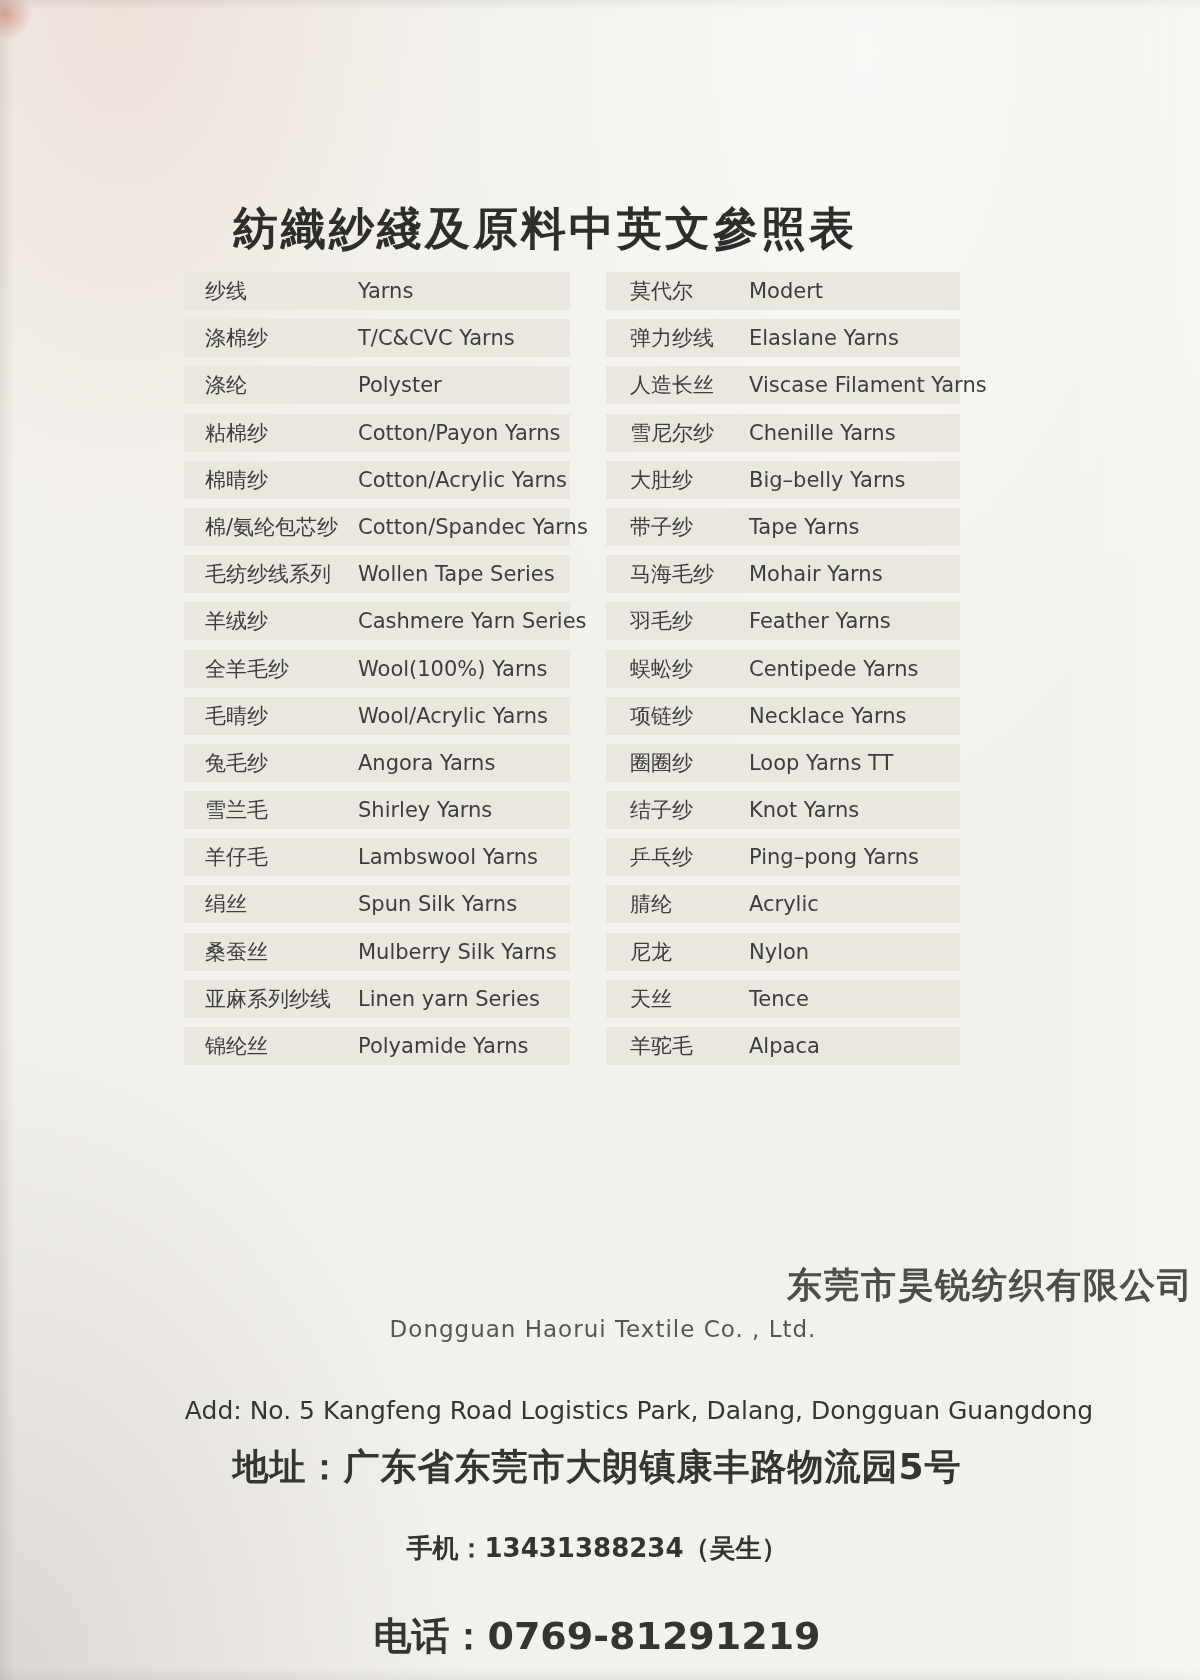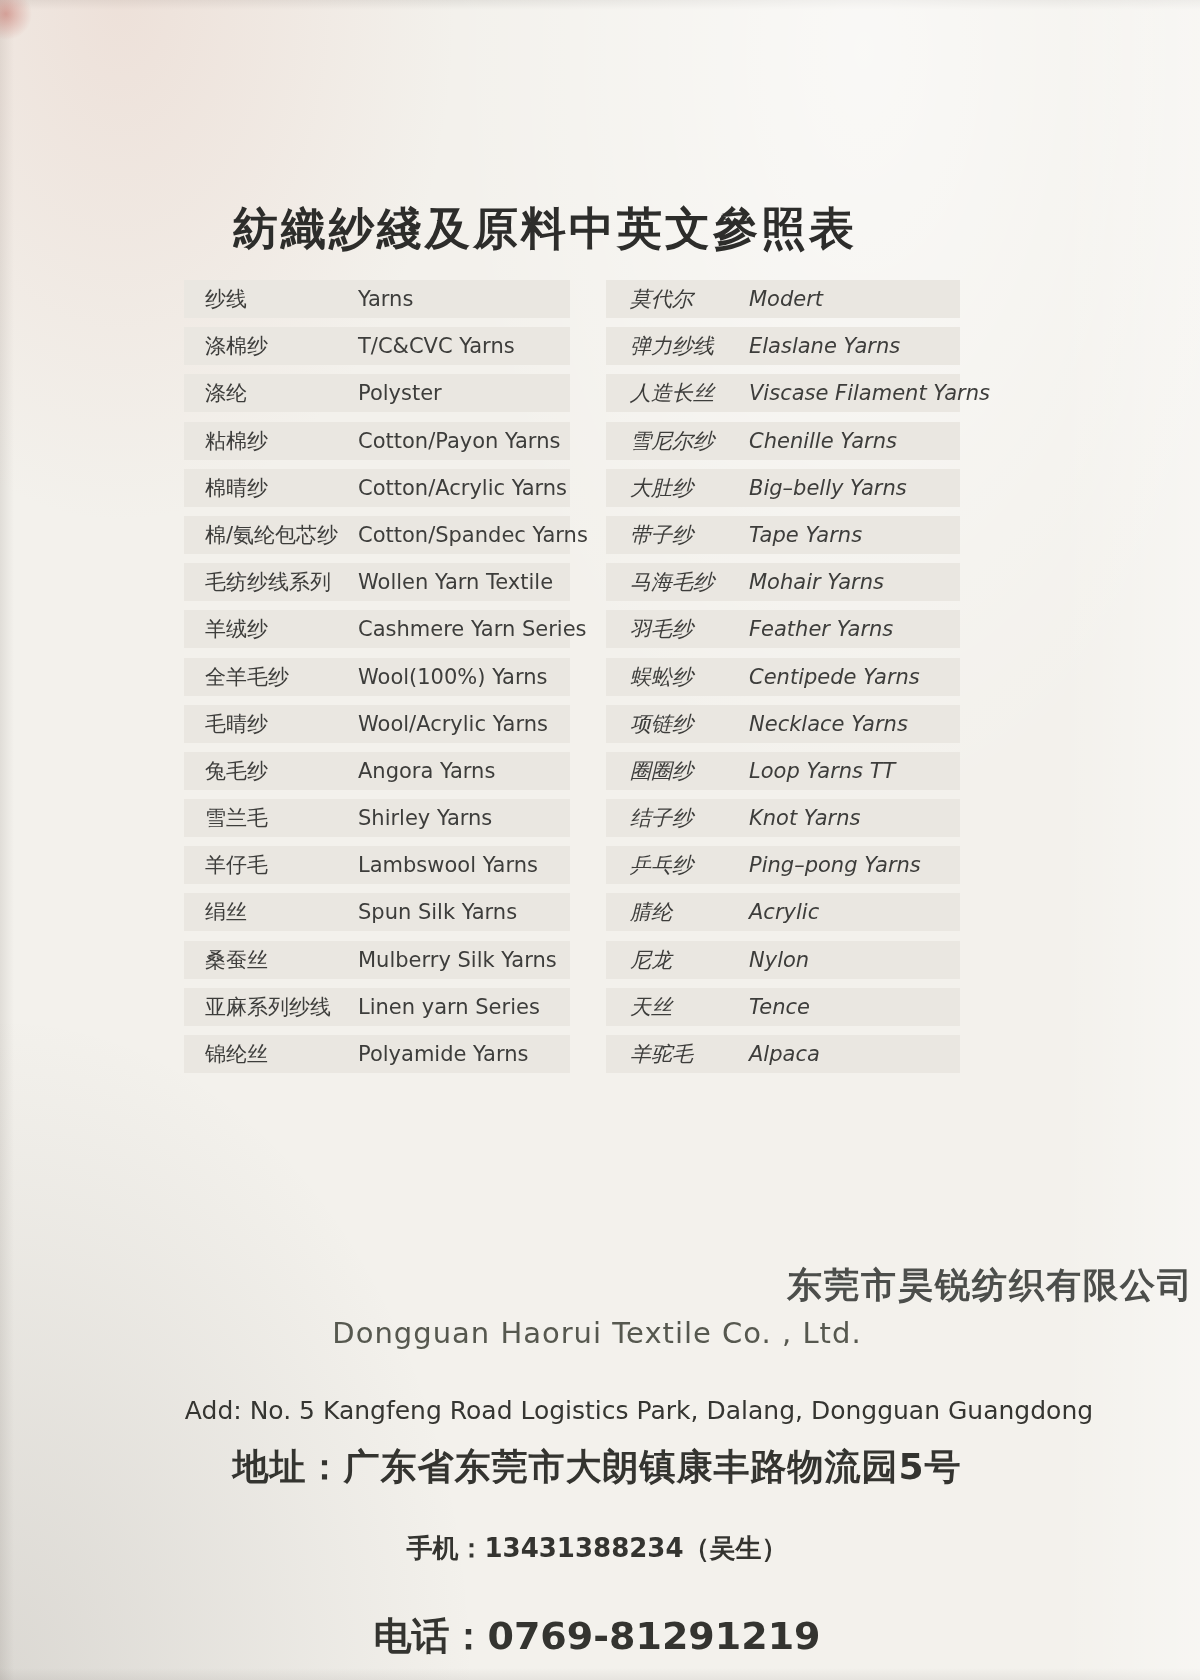--- a/index.html
+++ b/index.html
@@ -28,38 +28,38 @@
       linear-gradient(to top, rgba(80,75,70,0.08), rgba(80,75,70,0) 12px),
       var(--page-bg);
   }
   .title{
     position:absolute;top:199px;left:0;width:1090px;
     text-align:center;
     font-family:Liberation Serif, serif;
     font-size:45px;font-weight:600;letter-spacing:3px;
     color:#2d2d2b;white-space:nowrap;
   }
-  .col{position:absolute;top:280px;text-align:right;}
+  .col{position:absolute;top:272px;text-align:right;}
   #col-left{left:184px;width:386px;}
-  #col-right{left:606px;width:354px;font-style:italic;}
+  #col-right{left:606px;width:354px;}
   .row{
     position:relative;height:38px;margin-bottom:9.2px;
     background:var(--band);
   }
   .cn,.en{
     position:absolute;top:50%;transform:translateY(-50%);
     white-space:nowrap;font-size:21px;color:var(--ink);
   }
   #col-left .cn{left:21px;}
   #col-left .en{left:174px;}
   #col-right .cn{left:24px;}
   #col-right .en{left:143px;}
   .footer-line{position:absolute;left:0;width:1194px;text-align:center;white-space:nowrap;}
   .company-cn{top:1262px;font-size:35px;font-weight:bold;letter-spacing:2px;color:#4c4e4b;text-align:right;}
-  .company-en{top:1316px;font-size:29px;letter-spacing:1px;color:#56584f;}
+  .company-en{top:1316px;font-size:23px;letter-spacing:1px;color:#56584f;margin-left:6px;}
   .address-en{top:1396px;font-size:25px;font-weight:normal;color:#353531;margin-left:42px;}
   .address-cn{top:1443px;font-size:36px;font-weight:bold;letter-spacing:1px;color:#343430;}
   .mobile-cn{top:1531px;font-size:26px;font-weight:bold;color:#343430;}
   .phone-cn{top:1611px;font-size:38px;font-weight:bold;color:#343430;}
 </style>
 </head>
 <body>
 
 <div id="page">
 
@@ -85,21 +85,21 @@
       <div class="row">
         <span class="cn">棉晴纱</span>
         <span class="en">Cotton/Acrylic Yarns</span>
       </div>
       <div class="row">
         <span class="cn">棉/氨纶包芯纱</span>
         <span class="en">Cotton/Spandec Yarns</span>
       </div>
       <div class="row">
         <span class="cn">毛纺纱线系列</span>
-        <span class="en">Wollen Yarn Textile</span>
+        <span class="en">Wollen Tape Series</span>
       </div>
       <div class="row">
         <span class="cn">羊绒纱</span>
         <span class="en">Cashmere Yarn Series</span>
       </div>
       <div class="row">
         <span class="cn">全羊毛纱</span>
         <span class="en">Wool(100%) Yarns</span>
       </div>
       <div class="row">

